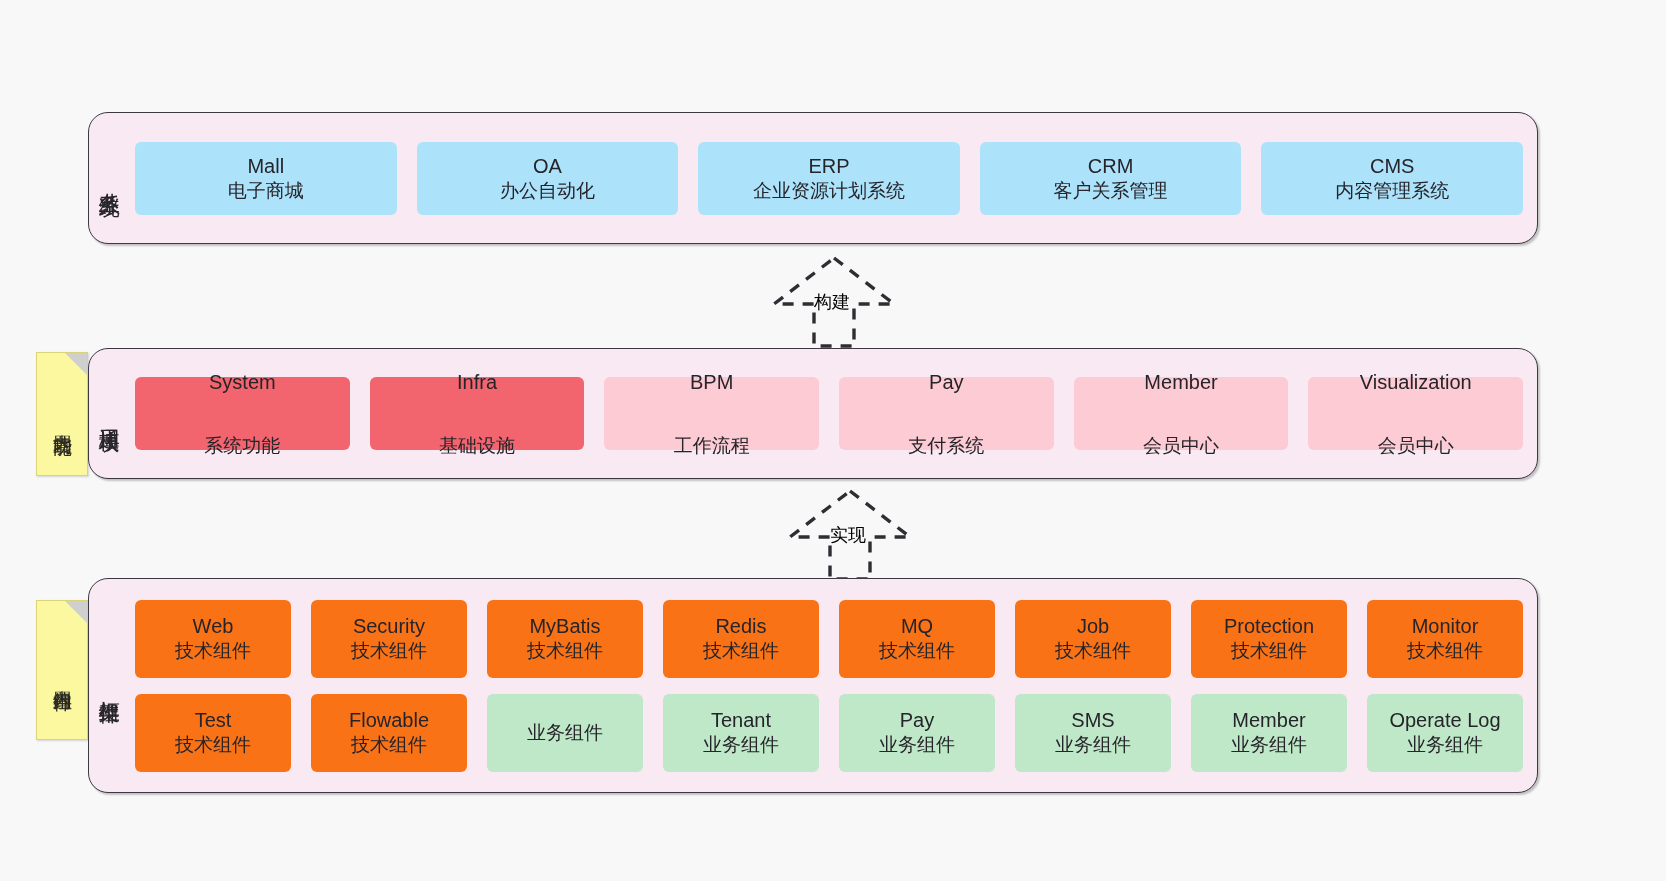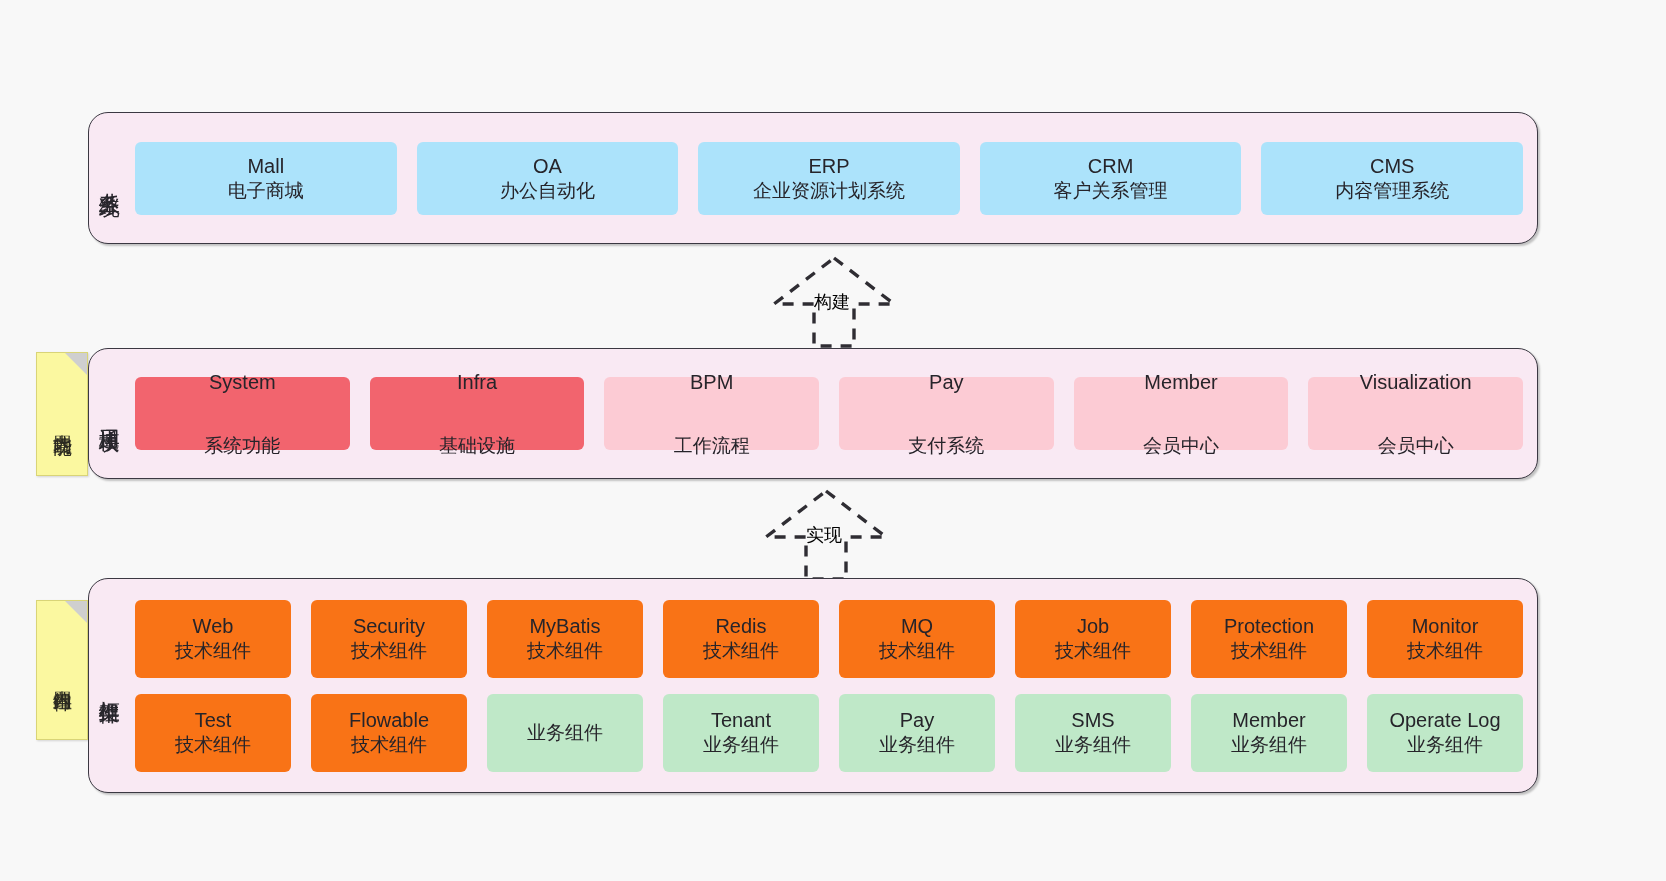--- a/index.html
+++ b/index.html
@@ -135,21 +135,21 @@
   .arrow-label {
     position: absolute;
     font-size: 18px;
     color: #000000;
     background: transparent;
     white-space: nowrap;
     user-select: none;
   }
   #arrow-build   { left: 744px; top: 252px; width: 180px; height: 98px; }
   #arrow-build .arrow-label   { left: 70px; top: 38px; }
-  #arrow-impl    { left: 736px; top: 485px; width: 180px; height: 98px; text-decoration: underline; }
+  #arrow-impl    { left: 760px; top: 485px; width: 180px; height: 98px; text-decoration: underline; }
   #arrow-impl .arrow-label    { left: 70px; top: 38px; }
 </style>
 </head>
 <body>
 
 <div class="note" id="note-common">
   <span class="note-fold"></span>
   <span class="note-label">内置功能</span>
 </div>
 

